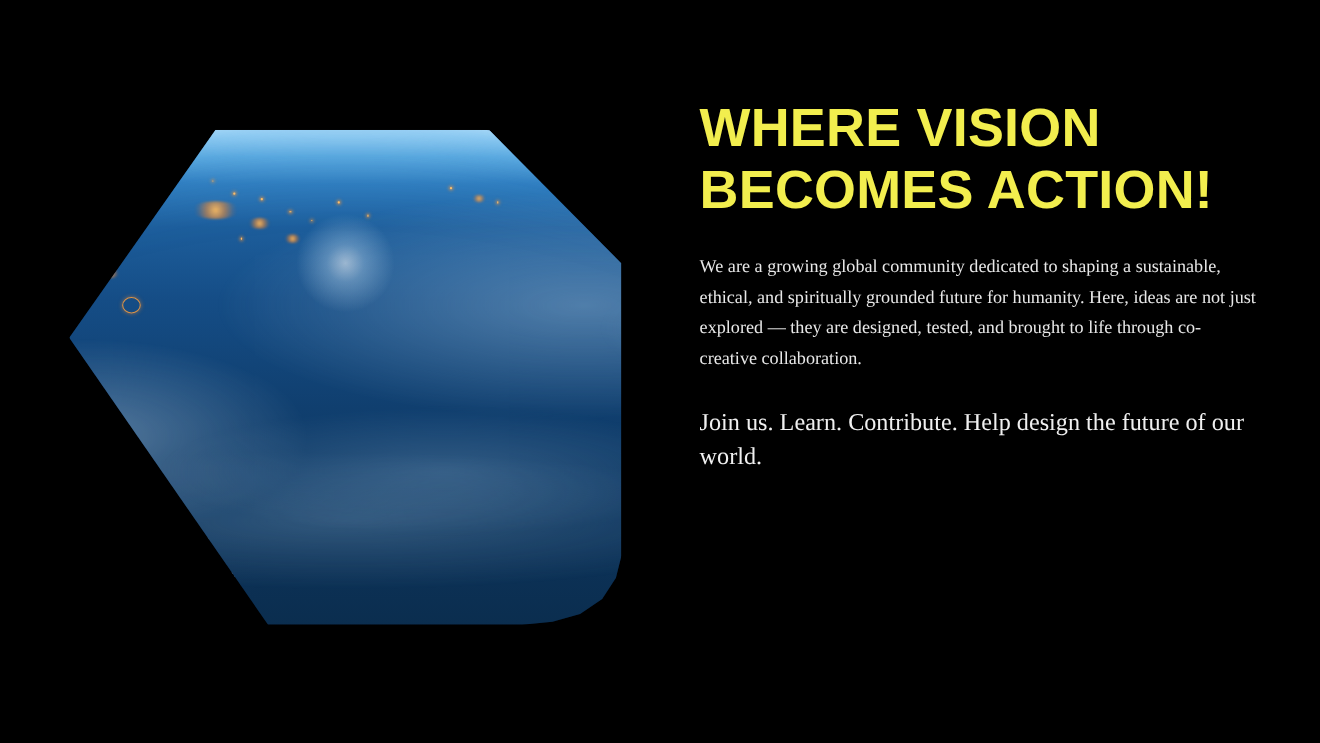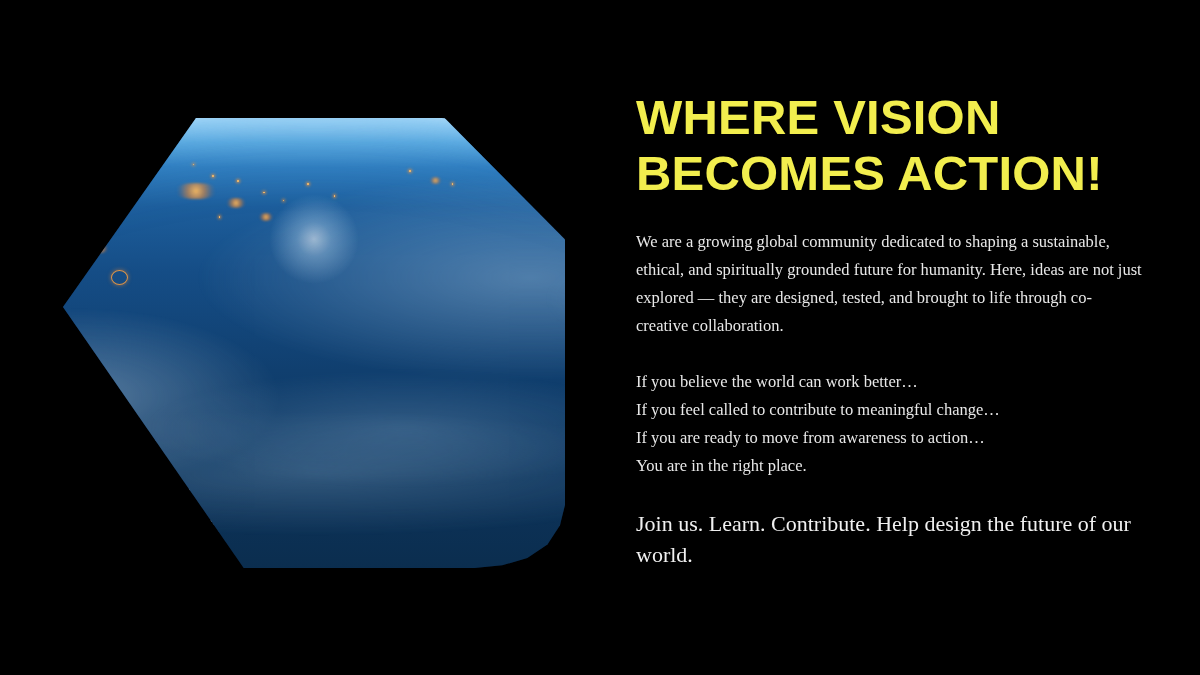--- a/index.html
+++ b/index.html
@@ -311,24 +311,18 @@
       <div class="atmo"></div>
     </div>
   </div>
 
   <div class="content">
     <h1 class="headline">WHERE VISION BECOMES ACTION!</h1>
 
     <div class="body-block">
       <p class="para">We are a growing global community dedicated to shaping a sustainable, ethical, and spiritually grounded future for humanity. Here, ideas are not just explored — they are designed, tested, and brought to life through co-creative collaboration.</p>
 
-      <p class="para lines">
-        <span class="line">If you believe the world can work better…</span>
-        <span class="line">If you feel called to contribute to meaningful change…</span>
-        <span class="line">If you are ready to move from awareness to action…</span>
-        <span class="line">You are in the right place.</span>
-      </p>
 
       <p class="para closing">Join us. Learn. Contribute. Help design the future of our world.</p>
     </div>
   </div>
 
 </div>
 
 </body></html>

